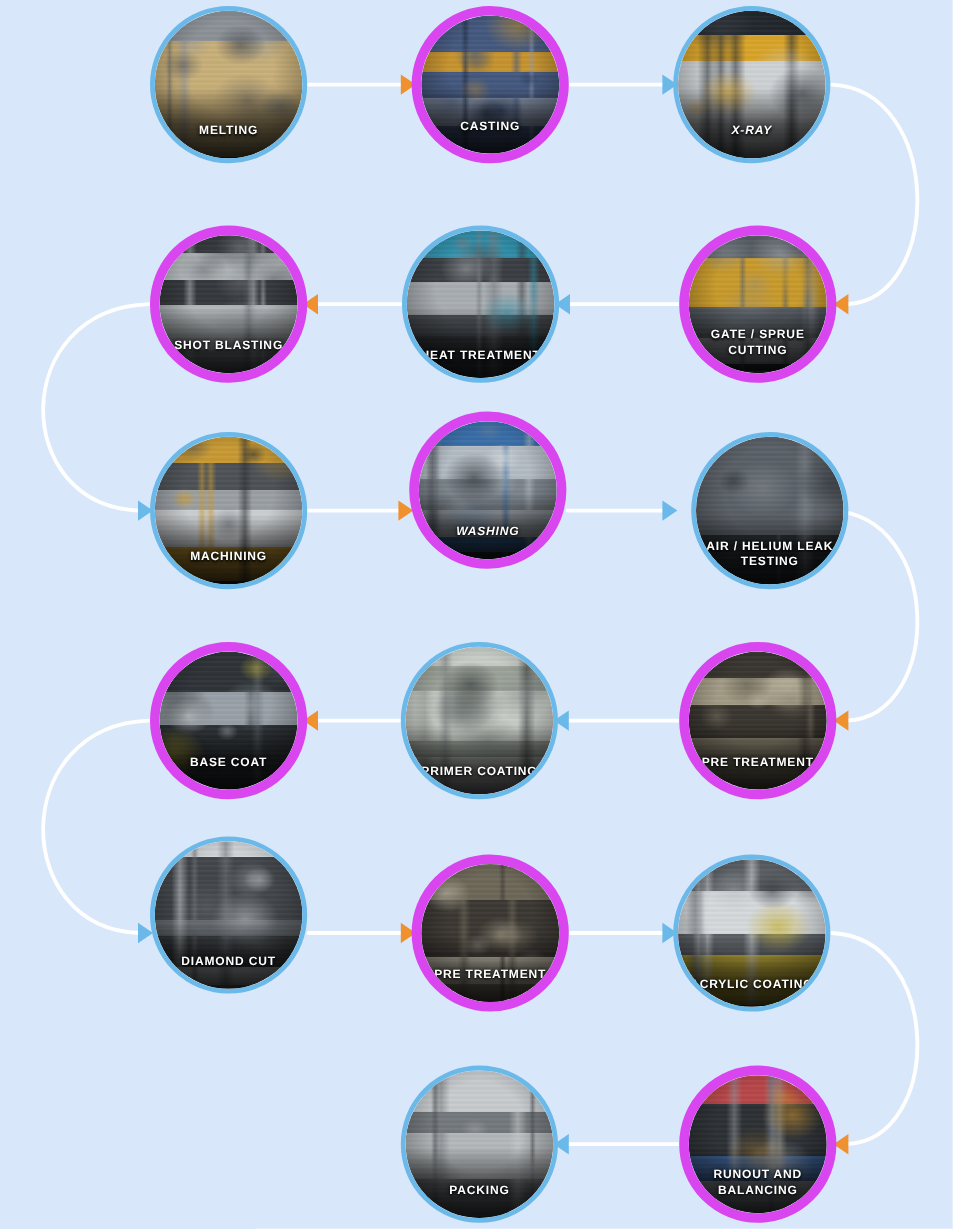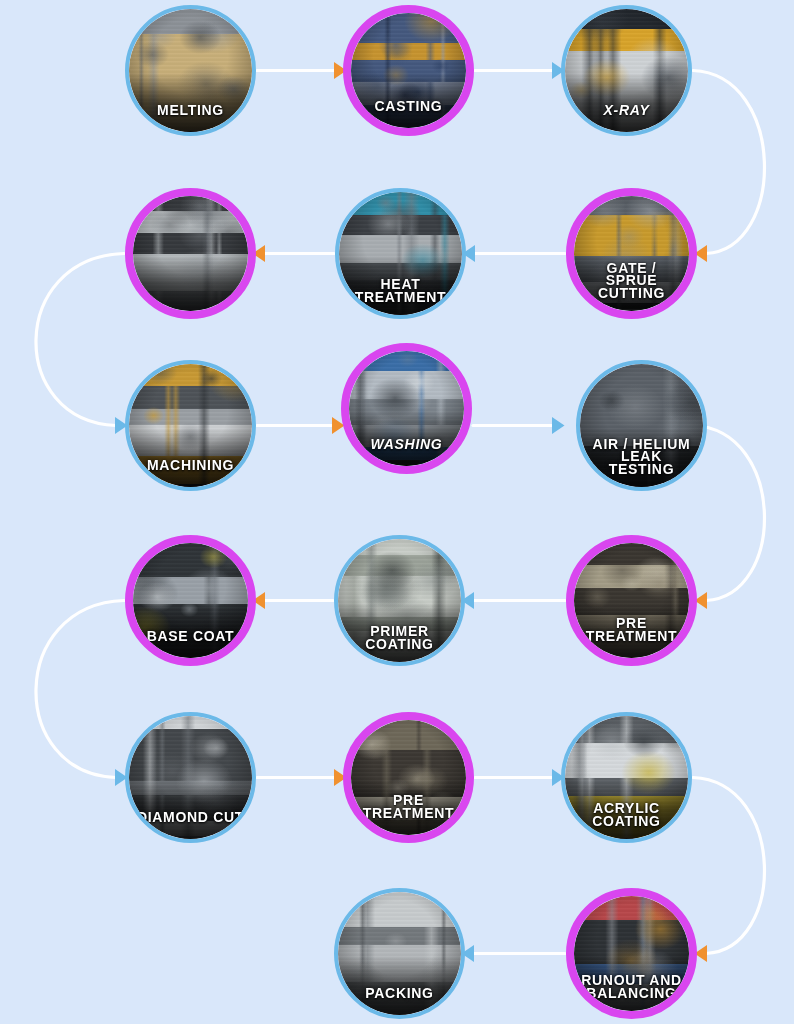--- a/index.html
+++ b/index.html
@@ -90,21 +90,21 @@
       rgba(0,0,0,0.10) 2px,
       rgba(0,0,0,0.10) 4px);
   }
 
   .node-label {
     position: relative;
     z-index: 3;
     width: 100%;
     text-align: center;
     color: #ffffff;
-    font-size: 14px;
+    font-size: 10px;
     font-weight: bold;
     letter-spacing: 0.7px;
     line-height: 12.5px;
     padding: 3px 6px 16px 6px;
     box-sizing: border-box;
     text-shadow: 0 1px 2px rgba(0,0,0,0.95), 0 0 4px rgba(0,0,0,0.8);
     text-transform: uppercase;
   }
   .node-label.two-line { padding-bottom: 12px; }
 </style>
@@ -174,20 +174,21 @@
         </div>
         <div class="node-label">X-RAY</div>
       </div>
       <div class="node ring-orange" style="left: 125px; top: 188px; width: 131px; height: 131px;">
         <div class="node-photo">
           <div class="photo-inner" style="background: linear-gradient(rgb(54, 57, 61) 0%, rgb(54, 57, 61) 12.7%, rgb(180, 185, 188) 12.7%, rgb(180, 185, 188) 32.4%, rgb(54, 57, 61) 32.4%, rgb(54, 57, 61) 50.7%, rgb(180, 185, 188) 50.7%, rgb(180, 185, 188) 83%, rgb(127, 133, 139) 83%, rgb(127, 133, 139) 100%);"></div>
           <div class="photo-grad" style="background: radial-gradient(29% 23% at 67% 15%, rgba(86, 91, 97, 0.54) 0%, rgba(86, 91, 97, 0) 72%), radial-gradient(25% 20% at 58% 34%, rgba(127, 133, 139, 0.39) 0%, rgba(127, 133, 139, 0) 72%), radial-gradient(34% 27% at 62% 64%, rgba(154, 160, 165, 0.44) 0%, rgba(154, 160, 165, 0) 72%), radial-gradient(28% 22% at 45% 10%, rgba(54, 57, 61, 0.5) 0%, rgba(54, 57, 61, 0) 72%), radial-gradient(24% 19% at 32% 25%, rgba(54, 57, 61, 0.34) 0%, rgba(54, 57, 61, 0) 72%), radial-gradient(23% 18% at 82% 33%, rgba(54, 57, 61, 0.44) 0%, rgba(54, 57, 61, 0) 72%), radial-gradient(24% 19% at 58% 9%, rgba(154, 160, 165, 0.52) 0%, rgba(154, 160, 165, 0) 72%), linear-gradient(to right, rgba(180, 185, 188, 0) 63.3%, rgba(180, 185, 188, 0.55) 68%, rgba(180, 185, 188, 0) 72.7%), linear-gradient(to right, rgba(86, 91, 97, 0) 59.9%, rgba(86, 91, 97, 0.55) 65%, rgba(86, 91, 97, 0) 70.1%), linear-gradient(to right, rgba(180, 185, 188, 0) 72.2%, rgba(180, 185, 188, 0.55) 75%, rgba(180, 185, 188, 0) 77.8%), linear-gradient(to right, rgba(180, 185, 188, 0) 17.1%, rgba(180, 185, 188, 0.55) 22%, rgba(180, 185, 188, 0) 26.9%);"></div>
           <div class="photo-scan"></div>
           <div class="photo-vignette"></div>
         </div>
+        <div class="node-label">SHOT BLASTING</div>
       </div>
       <div class="node ring-blue" style="left: 335px; top: 188px; width: 131px; height: 131px; align-items: flex-end;">
         <div class="node-photo">
           <div class="photo-inner" style="background: linear-gradient(rgb(47, 142, 168) 0%, rgb(47, 142, 168) 18.7%, rgb(59, 63, 68) 18.7%, rgb(59, 63, 68) 34.9%, rgb(169, 174, 178) 34.9%, rgb(169, 174, 178) 57.4%, rgb(78, 83, 88) 57.4%, rgb(78, 83, 88) 71.7%, rgb(59, 63, 68) 71.7%, rgb(59, 63, 68) 100%);"></div>
           <div class="photo-grad" style="background: radial-gradient(24% 19% at 40% 26%, rgba(169, 174, 178, 0.55) 0%, rgba(169, 174, 178, 0) 72%), radial-gradient(11% 9% at 38% 9%, rgba(119, 124, 130, 0.61) 0%, rgba(119, 124, 130, 0) 72%), radial-gradient(25% 20% at 68% 56%, rgba(47, 142, 168, 0.59) 0%, rgba(47, 142, 168, 0) 72%), radial-gradient(24% 19% at 50% 20%, rgba(78, 83, 88, 0.73) 0%, rgba(78, 83, 88, 0) 72%), radial-gradient(16% 13% at 74% 7%, rgba(47, 142, 168, 0.4) 0%, rgba(47, 142, 168, 0) 72%), radial-gradient(15% 12% at 83% 52%, rgba(169, 174, 178, 0.33) 0%, rgba(169, 174, 178, 0) 72%), linear-gradient(to right, rgba(119, 124, 130, 0) 52.6%, rgba(119, 124, 130, 0.55) 59%, rgba(119, 124, 130, 0) 65.4%), linear-gradient(to right, rgba(59, 63, 68, 0) 73.7%, rgba(59, 63, 68, 0.55) 78%, rgba(59, 63, 68, 0) 82.3%), linear-gradient(to right, rgba(119, 124, 130, 0) 46.4%, rgba(119, 124, 130, 0.55) 49%, rgba(119, 124, 130, 0) 51.6%), linear-gradient(to right, rgba(47, 142, 168, 0) 81.9%, rgba(47, 142, 168, 0.55) 86%, rgba(47, 142, 168, 0) 90.1%);"></div>
           <div class="photo-scan"></div>
           <div class="photo-vignette"></div>
         </div>
         <div class="node-label two-line">HEAT TREATMENT</div>
       </div>
@@ -247,21 +248,21 @@
       </div>
       <div class="node ring-orange" style="left: 566px; top: 535px; width: 131px; height: 131px;">
         <div class="node-photo">
           <div class="photo-inner" style="background: linear-gradient(rgb(58, 54, 48) 0%, rgb(58, 54, 48) 19.2%, rgb(163, 156, 134) 19.2%, rgb(163, 156, 134) 38.8%, rgb(58, 54, 48) 38.8%, rgb(58, 54, 48) 62.4%, rgb(135, 127, 108) 62.4%, rgb(135, 127, 108) 93.1%, rgb(135, 127, 108) 93.1%, rgb(135, 127, 108) 100%);"></div>
           <div class="photo-grad" style="background: radial-gradient(13% 10% at 50% 35%, rgba(205, 199, 180, 0.34) 0%, rgba(205, 199, 180, 0) 72%), radial-gradient(25% 20% at 74% 35%, rgba(135, 127, 108, 0.49) 0%, rgba(135, 127, 108, 0) 72%), radial-gradient(14% 11% at 13% 33%, rgba(163, 156, 134, 0.39) 0%, rgba(163, 156, 134, 0) 72%), radial-gradient(26% 21% at 42% 24%, rgba(58, 54, 48, 0.41) 0%, rgba(58, 54, 48, 0) 72%), radial-gradient(28% 22% at 72% 27%, rgba(205, 199, 180, 0.53) 0%, rgba(205, 199, 180, 0) 72%), radial-gradient(17% 14% at 20% 47%, rgba(107, 101, 87, 0.67) 0%, rgba(107, 101, 87, 0) 72%), linear-gradient(to right, rgba(58, 54, 48, 0) 78.5%, rgba(58, 54, 48, 0.55) 84%, rgba(58, 54, 48, 0) 89.5%), linear-gradient(to right, rgba(135, 127, 108, 0) 84.1%, rgba(135, 127, 108, 0.55) 88%, rgba(135, 127, 108, 0) 91.9%);"></div>
           <div class="photo-scan"></div>
           <div class="photo-vignette"></div>
         </div>
         <div class="node-label">PRE TREATMENT</div>
       </div>
-      <div class="node ring-blue" style="left: 125px; top: 712px; width: 131px; height: 131px;">
+      <div class="node ring-blue" style="left: 125px; top: 697px; width: 131px; height: 131px;">
         <div class="node-photo">
           <div class="photo-inner" style="background: linear-gradient(rgb(211, 215, 218) 0%, rgb(211, 215, 218) 10.6%, rgb(67, 71, 75) 10.6%, rgb(67, 71, 75) 30.6%, rgb(67, 71, 75) 30.6%, rgb(67, 71, 75) 53.2%, rgb(110, 115, 120) 53.2%, rgb(110, 115, 120) 64.3%, rgb(67, 71, 75) 64.3%, rgb(67, 71, 75) 85%, rgb(211, 215, 218) 85%, rgb(211, 215, 218) 97.6%, rgb(137, 142, 147) 97.6%, rgb(137, 142, 147) 100%);"></div>
           <div class="photo-grad" style="background: radial-gradient(15% 12% at 71% 26%, rgba(211, 215, 218, 0.41) 0%, rgba(211, 215, 218, 0) 72%), radial-gradient(25% 20% at 71% 70%, rgba(110, 115, 120, 0.47) 0%, rgba(110, 115, 120, 0) 72%), radial-gradient(27% 22% at 91% 49%, rgba(67, 71, 75, 0.42) 0%, rgba(67, 71, 75, 0) 72%), radial-gradient(26% 21% at 35% 45%, rgba(110, 115, 120, 0.36) 0%, rgba(110, 115, 120, 0) 72%), radial-gradient(32% 26% at 61% 53%, rgba(168, 173, 178, 0.72) 0%, rgba(168, 173, 178, 0) 72%), radial-gradient(21% 17% at 65% 26%, rgba(211, 215, 218, 0.31) 0%, rgba(211, 215, 218, 0) 72%), linear-gradient(to right, rgba(211, 215, 218, 0) 11.3%, rgba(211, 215, 218, 0.55) 17%, rgba(211, 215, 218, 0) 22.7%), linear-gradient(to right, rgba(110, 115, 120, 0) 42.1%, rgba(110, 115, 120, 0.55) 48%, rgba(110, 115, 120, 0) 53.9%), linear-gradient(to right, rgba(110, 115, 120, 0) 24.2%, rgba(110, 115, 120, 0.55) 27%, rgba(110, 115, 120, 0) 29.8%);"></div>
           <div class="photo-scan"></div>
           <div class="photo-vignette"></div>
         </div>
         <div class="node-label">DIAMOND CUT</div>
       </div>
       <div class="node ring-orange" style="left: 343px; top: 712px; width: 131px; height: 131px;">
         <div class="node-photo">

